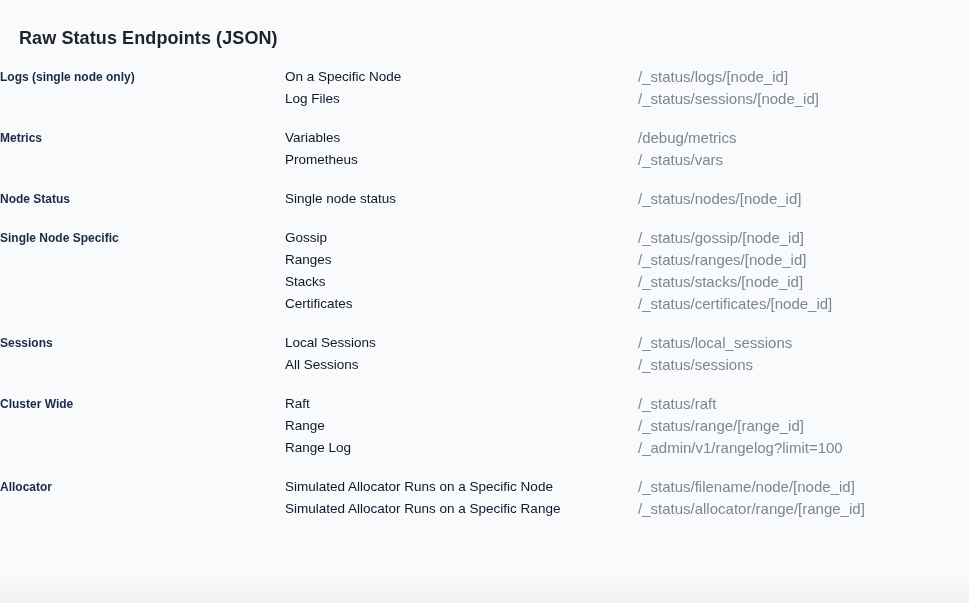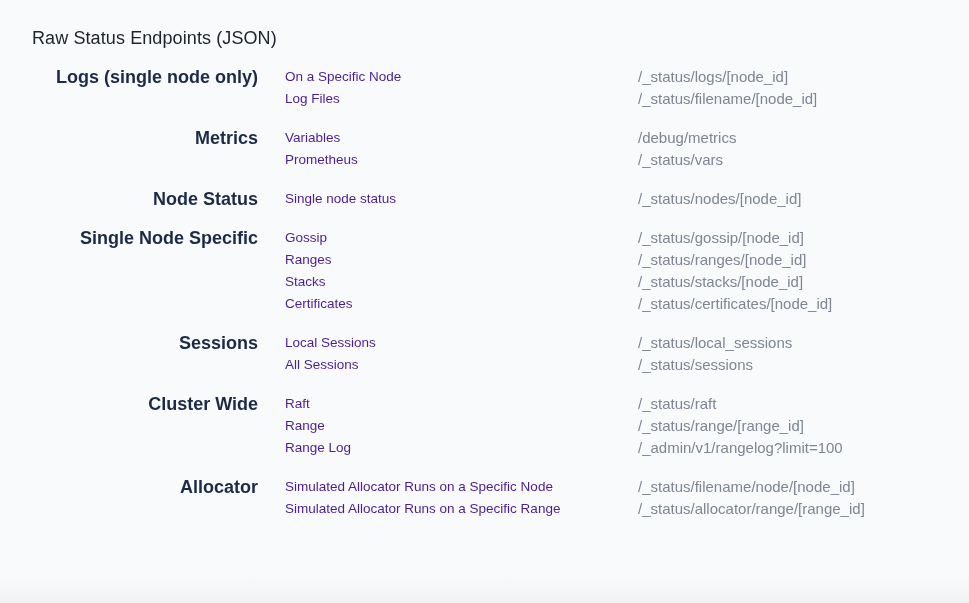--- a/index.html
+++ b/index.html
@@ -8,56 +8,56 @@
   }
   body {
     width: 969px;
     height: 603px;
     background: #f9fafb;
     font-family: "Liberation Sans", sans-serif;
     position: relative;
     overflow: hidden;
   }
   .page-title {
-    padding: 13px 0 0 32px;
+    padding: 13px 0 0 19px;
     font-size: 18px;
-    font-weight: 400;
+    font-weight: 700;
     color: #1e222a;
     line-height: 26px;
     letter-spacing: 0.1px;
   }
   .sections {
     margin-top: 15px;
   }
   .section {
     display: flex;
     margin-bottom: 17px;
   }
   .category {
     width: 258px;
     flex: 0 0 258px;
-    text-align: right;
-    font-size: 18px;
+    text-align: left;
+    font-size: 12px;
     font-weight: 700;
     color: #1b2a47;
     line-height: 22px;
   }
   .entries {
     margin-left: 27px;
   }
   .entry {
     display: flex;
     line-height: 22px;
   }
   .entry a {
     display: block;
     width: 353px;
     flex: 0 0 353px;
     font-size: 13.5px;
-    color: #4c1d95;
+    color: #0f172a;
     text-decoration: none;
     cursor: pointer;
   }
   .entry .path {
     font-size: 15px;
     color: #7d8694;
     white-space: nowrap;
   }
   .bottom-strip {
     position: absolute;
@@ -78,21 +78,21 @@
 
   <div class="section">
     <div class="category">Logs (single node only)</div>
     <div class="entries">
       <div class="entry">
         <a>On a Specific Node</a>
         <span class="path">/_status/logs/[node_id]</span>
       </div>
       <div class="entry">
         <a>Log Files</a>
-        <span class="path">/_status/filename/[node_id]</span>
+        <span class="path">/_status/sessions/[node_id]</span>
       </div>
     </div>
   </div>
 
   <div class="section">
     <div class="category">Metrics</div>
     <div class="entries">
       <div class="entry">
         <a>Variables</a>
         <span class="path">/debug/metrics</span>

